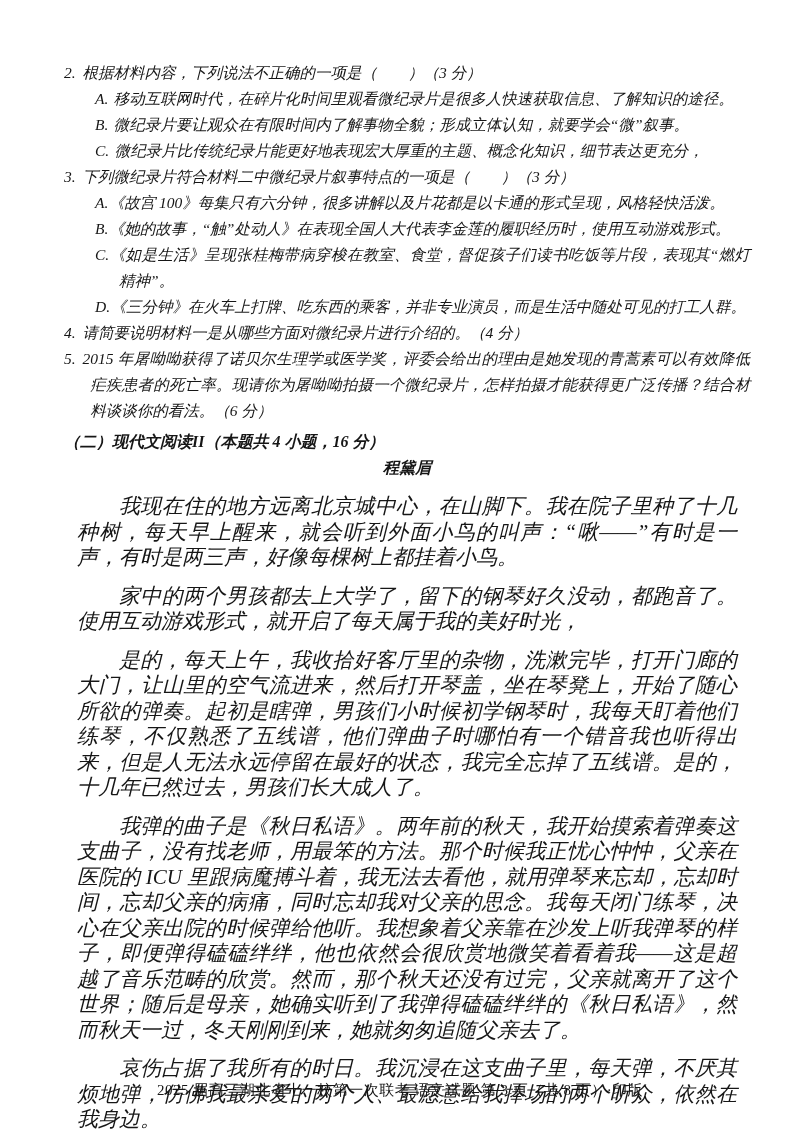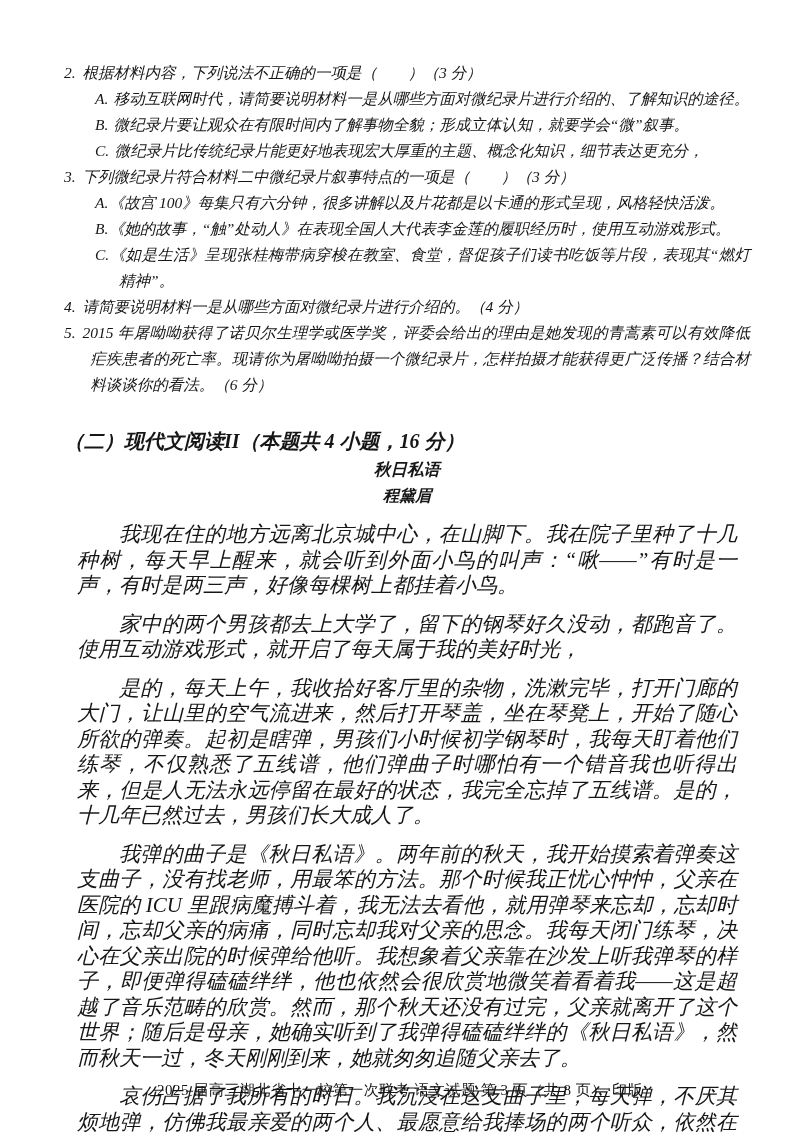--- a/index.html
+++ b/index.html
@@ -31,22 +31,22 @@
   .q-num{margin-right:0.45em;}
   .option{
     padding-left:3.55em;
     text-indent:-1.55em;
   }
   .opts-spaced .opt-label{margin-right:0.35em;}
   .opts-tight  .opt-label{margin-right:0.02em;}
   
   .section-header{
     font-weight:bold;
-    margin-top:30px;
-    font-size:20px;
+    margin-top:5px;
+    font-size:16px;
   }
   .instruction{
     text-indent:2em;
     margin-bottom:2px;
   }
   .prose-title{
     text-align:center;
     font-weight:bold;
     font-size:16.5px;
     margin-top:3px;
@@ -78,52 +78,52 @@
 <body>
 
 <div class="page">
   <div class="content">
 
     <div class="question">
       <div class="stem">
         <span class="q-num">2.</span><span>根据材料内容，下列说法不正确的一项是（　　）（3 分）</span>
       </div>
       <div class="opts-spaced">
-        <div class="option"><span class="opt-label">A.</span><span>移动互联网时代，请简要说明材料一是从哪些方面对微纪录片进行介绍的、了解知识的途径。</span></div>
+        <div class="option"><span class="opt-label">A.</span><span>移动互联网时代，在碎片化时间里观看微纪录片是很多人快速获取信息、了解知识的途径。</span></div>
         <div class="option"><span class="opt-label">B.</span><span>微纪录片要让观众在有限时间内了解事物全貌；形成立体认知，就要学会“微”叙事。</span></div>
         <div class="option"><span class="opt-label">C.</span><span>微纪录片比传统纪录片能更好地表现宏大厚重的主题、概念化知识，细节表达更充分，</span></div>
       </div>
     </div>
 
     <div class="question">
       <div class="stem">
         <span class="q-num">3.</span><span>下列微纪录片符合材料二中微纪录片叙事特点的一项是（　　）（3 分）</span>
       </div>
       <div class="opts-tight">
         <div class="option"><span class="opt-label">A.</span><span>《故宫 100》每集只有六分钟，很多讲解以及片花都是以卡通的形式呈现，风格轻快活泼。</span></div>
         <div class="option"><span class="opt-label">B.</span><span>《她的故事，“触”处动人》在表现全国人大代表李金莲的履职经历时，使用互动游戏形式。</span></div>
         <div class="option"><span class="opt-label">C.</span><span>《如是生活》呈现张桂梅带病穿梭在教室、食堂，督促孩子们读书吃饭等片段，表现其“燃灯精神”。</span></div>
+        <div class="option"><span class="opt-label">D.</span><span>《三分钟》在火车上打牌、吃东西的乘客，并非专业演员，而是生活中随处可见的打工人群。</span></div>
       </div>
     </div>
 
     <div class="question">
       <div class="stem">
         <span class="q-num">4.</span><span>请简要说明材料一是从哪些方面对微纪录片进行介绍的。（4 分）</span>
       </div>
     </div>
 
     <div class="question">
       <div class="stem">
         <span class="q-num">5.</span><span>2015 年屠呦呦获得了诺贝尔生理学或医学奖，评委会给出的理由是她发现的青蒿素可以有效降低疟疾患者的死亡率。现请你为屠呦呦拍摄一个微纪录片，怎样拍摄才能获得更广泛传播？结合材料谈谈你的看法。（6 分）</span>
       </div>
     </div>
 
     <div>
       <div class="section-header">（二）现代文阅读II（本题共 4 小题，16 分）</div>
-      <div class="prose-title">秋日私语</div>
       <div class="prose-author">程黛眉</div>
       <p class="para">我现在住的地方远离北京城中心，在山脚下。我在院子里种了十几种树，每天早上醒来，就会听到外面小鸟的叫声：“啾——”有时是一声，有时是两三声，好像每棵树上都挂着小鸟。</p>
       <p class="para">家中的两个男孩都去上大学了，留下的钢琴好久没动，都跑音了。使用互动游戏形式，就开启了每天属于我的美好时光，</p>
       <p class="para">是的，每天上午，我收拾好客厅里的杂物，洗漱完毕，打开门廊的大门，让山里的空气流进来，然后打开琴盖，坐在琴凳上，开始了随心所欲的弹奏。起初是瞎弹，男孩们小时候初学钢琴时，我每天盯着他们练琴，不仅熟悉了五线谱，他们弹曲子时哪怕有一个错音我也听得出来，但是人无法永远停留在最好的状态，我完全忘掉了五线谱。是的，十几年已然过去，男孩们长大成人了。</p>
       <p class="para">我弹的曲子是《秋日私语》。两年前的秋天，我开始摸索着弹奏这支曲子，没有找老师，用最笨的方法。那个时候我正忧心忡忡，父亲在医院的 ICU 里跟病魔搏斗着，我无法去看他，就用弹琴来忘却，忘却时间，忘却父亲的病痛，同时忘却我对父亲的思念。我每天闭门练琴，决心在父亲出院的时候弹给他听。我想象着父亲靠在沙发上听我弹琴的样子，即便弹得磕磕绊绊，他也依然会很欣赏地微笑着看着我——这是超越了音乐范畴的欣赏。然而，那个秋天还没有过完，父亲就离开了这个世界；随后是母亲，她确实听到了我弹得磕磕绊绊的《秋日私语》，然而秋天一过，冬天刚刚到来，她就匆匆追随父亲去了。</p>
       <p class="para">哀伤占据了我所有的时日。我沉浸在这支曲子里，每天弹，不厌其烦地弹，仿佛我最亲爱的两个人、最愿意给我捧场的两个听众，依然在我身边。</p>
     </div>
 
   </div>
 

